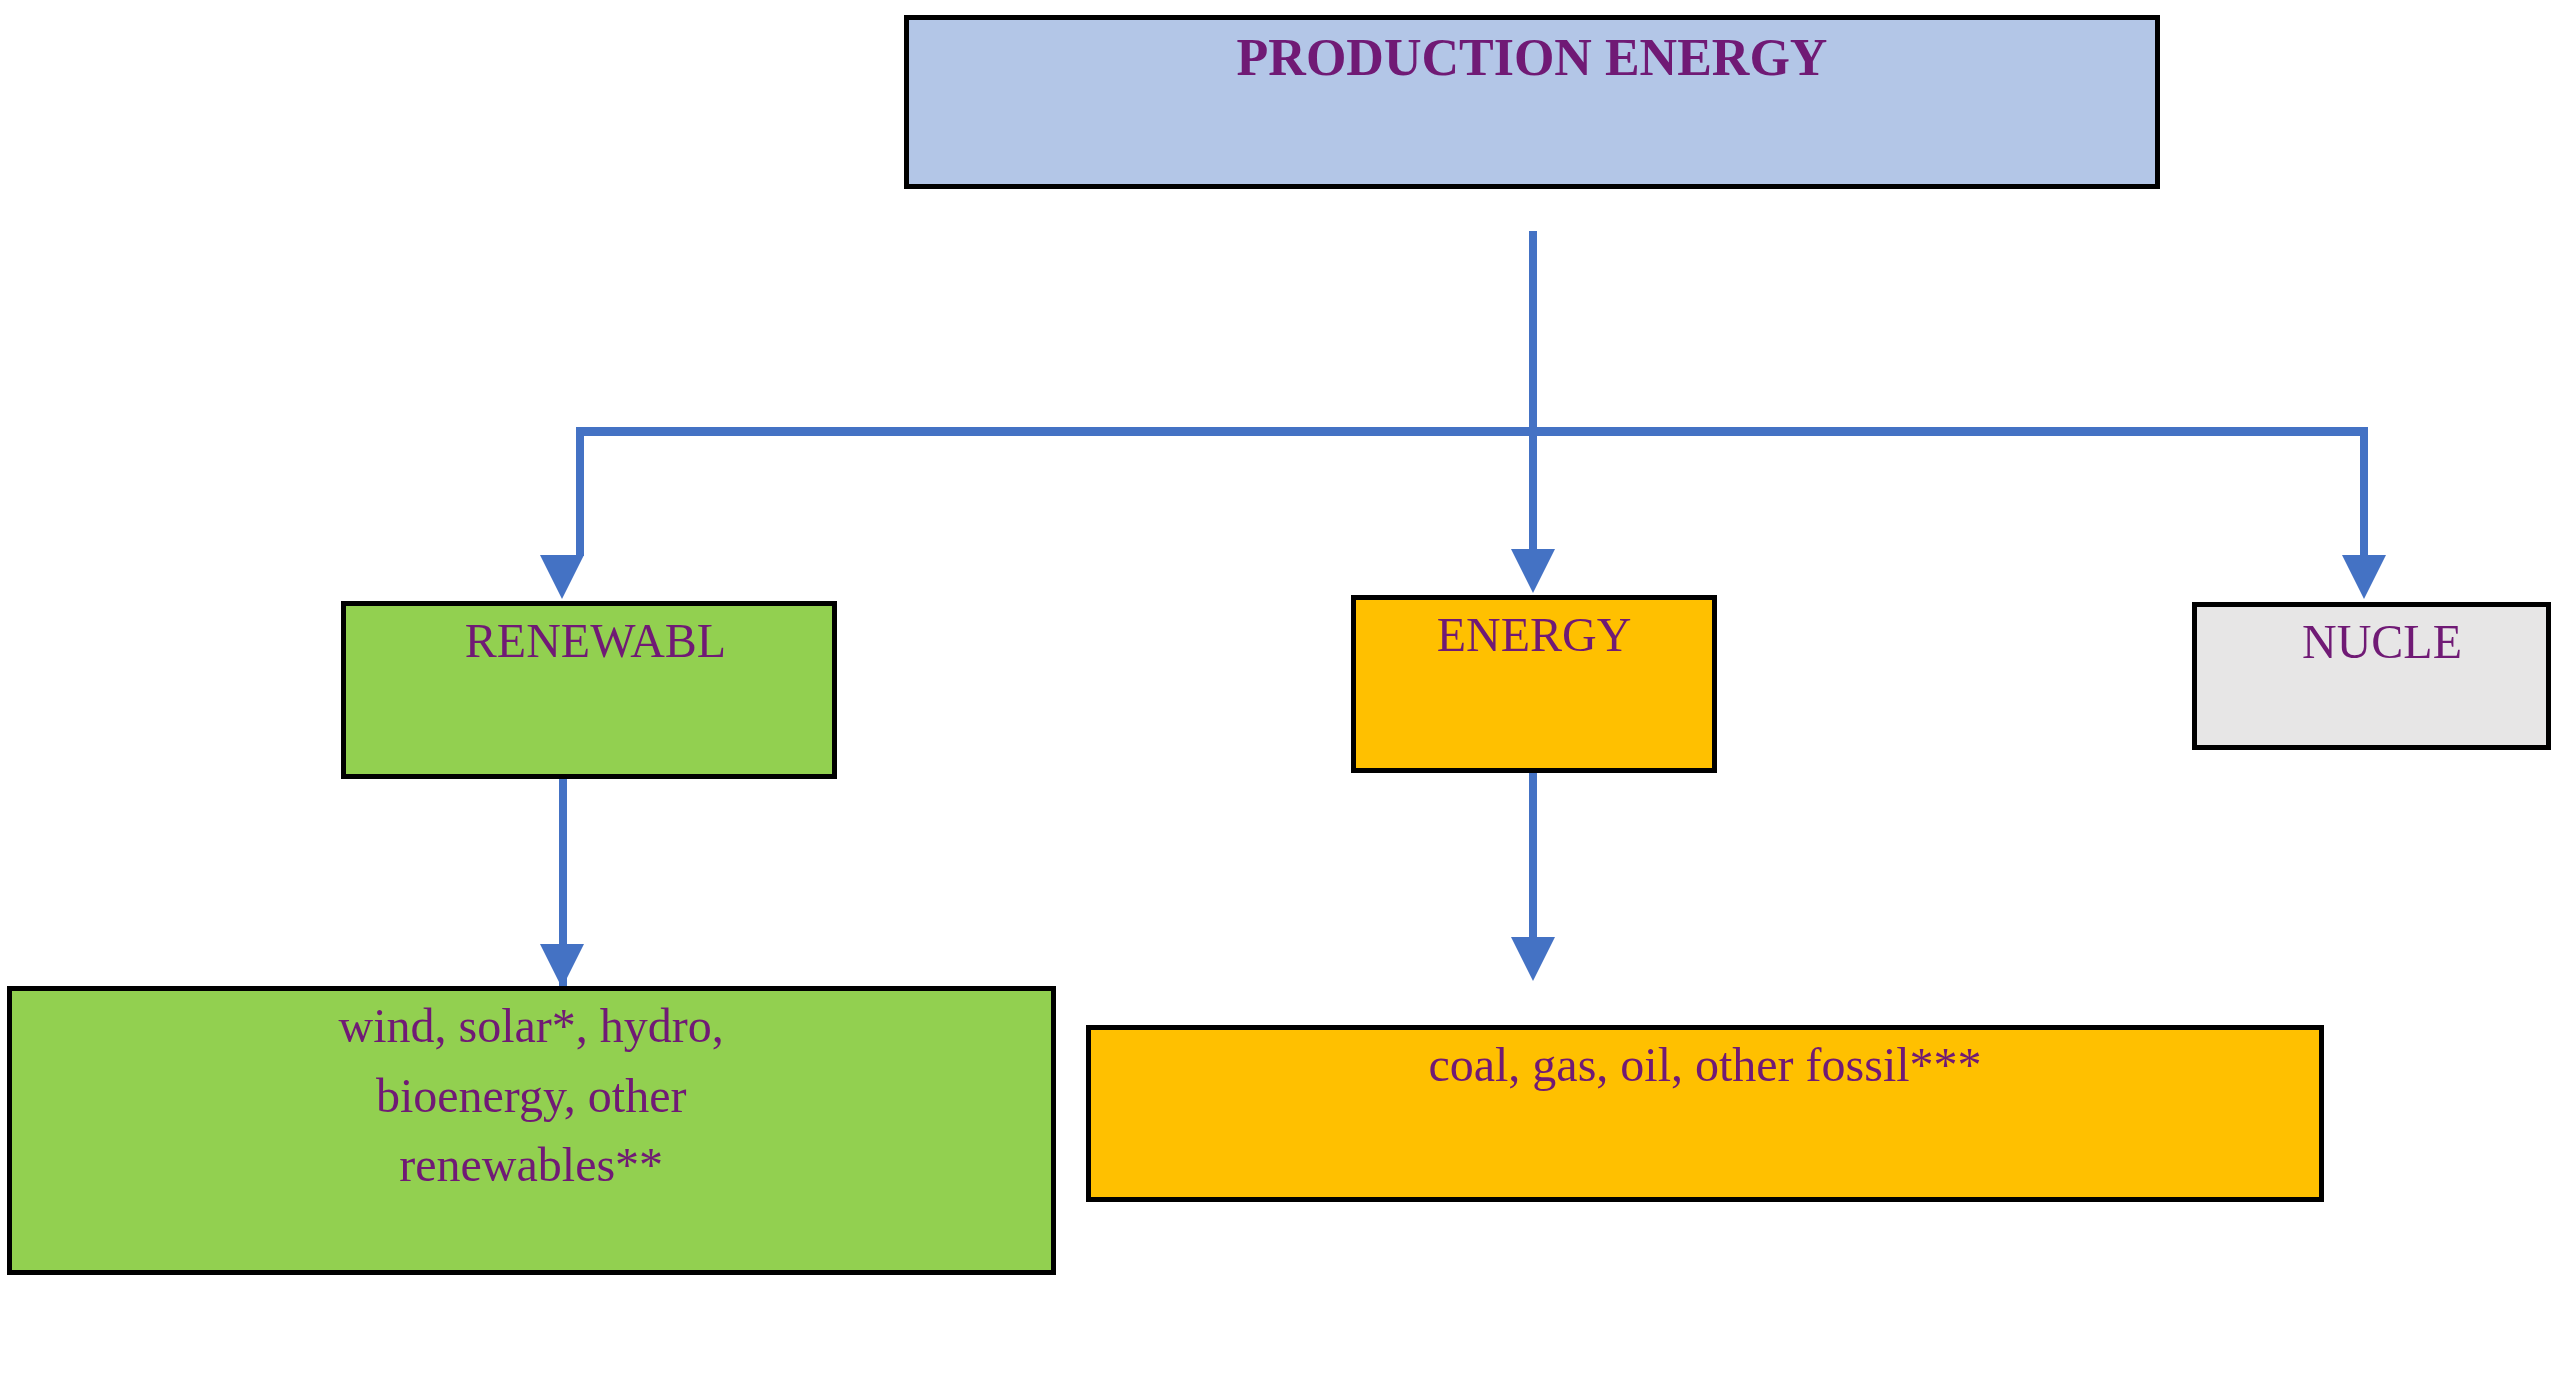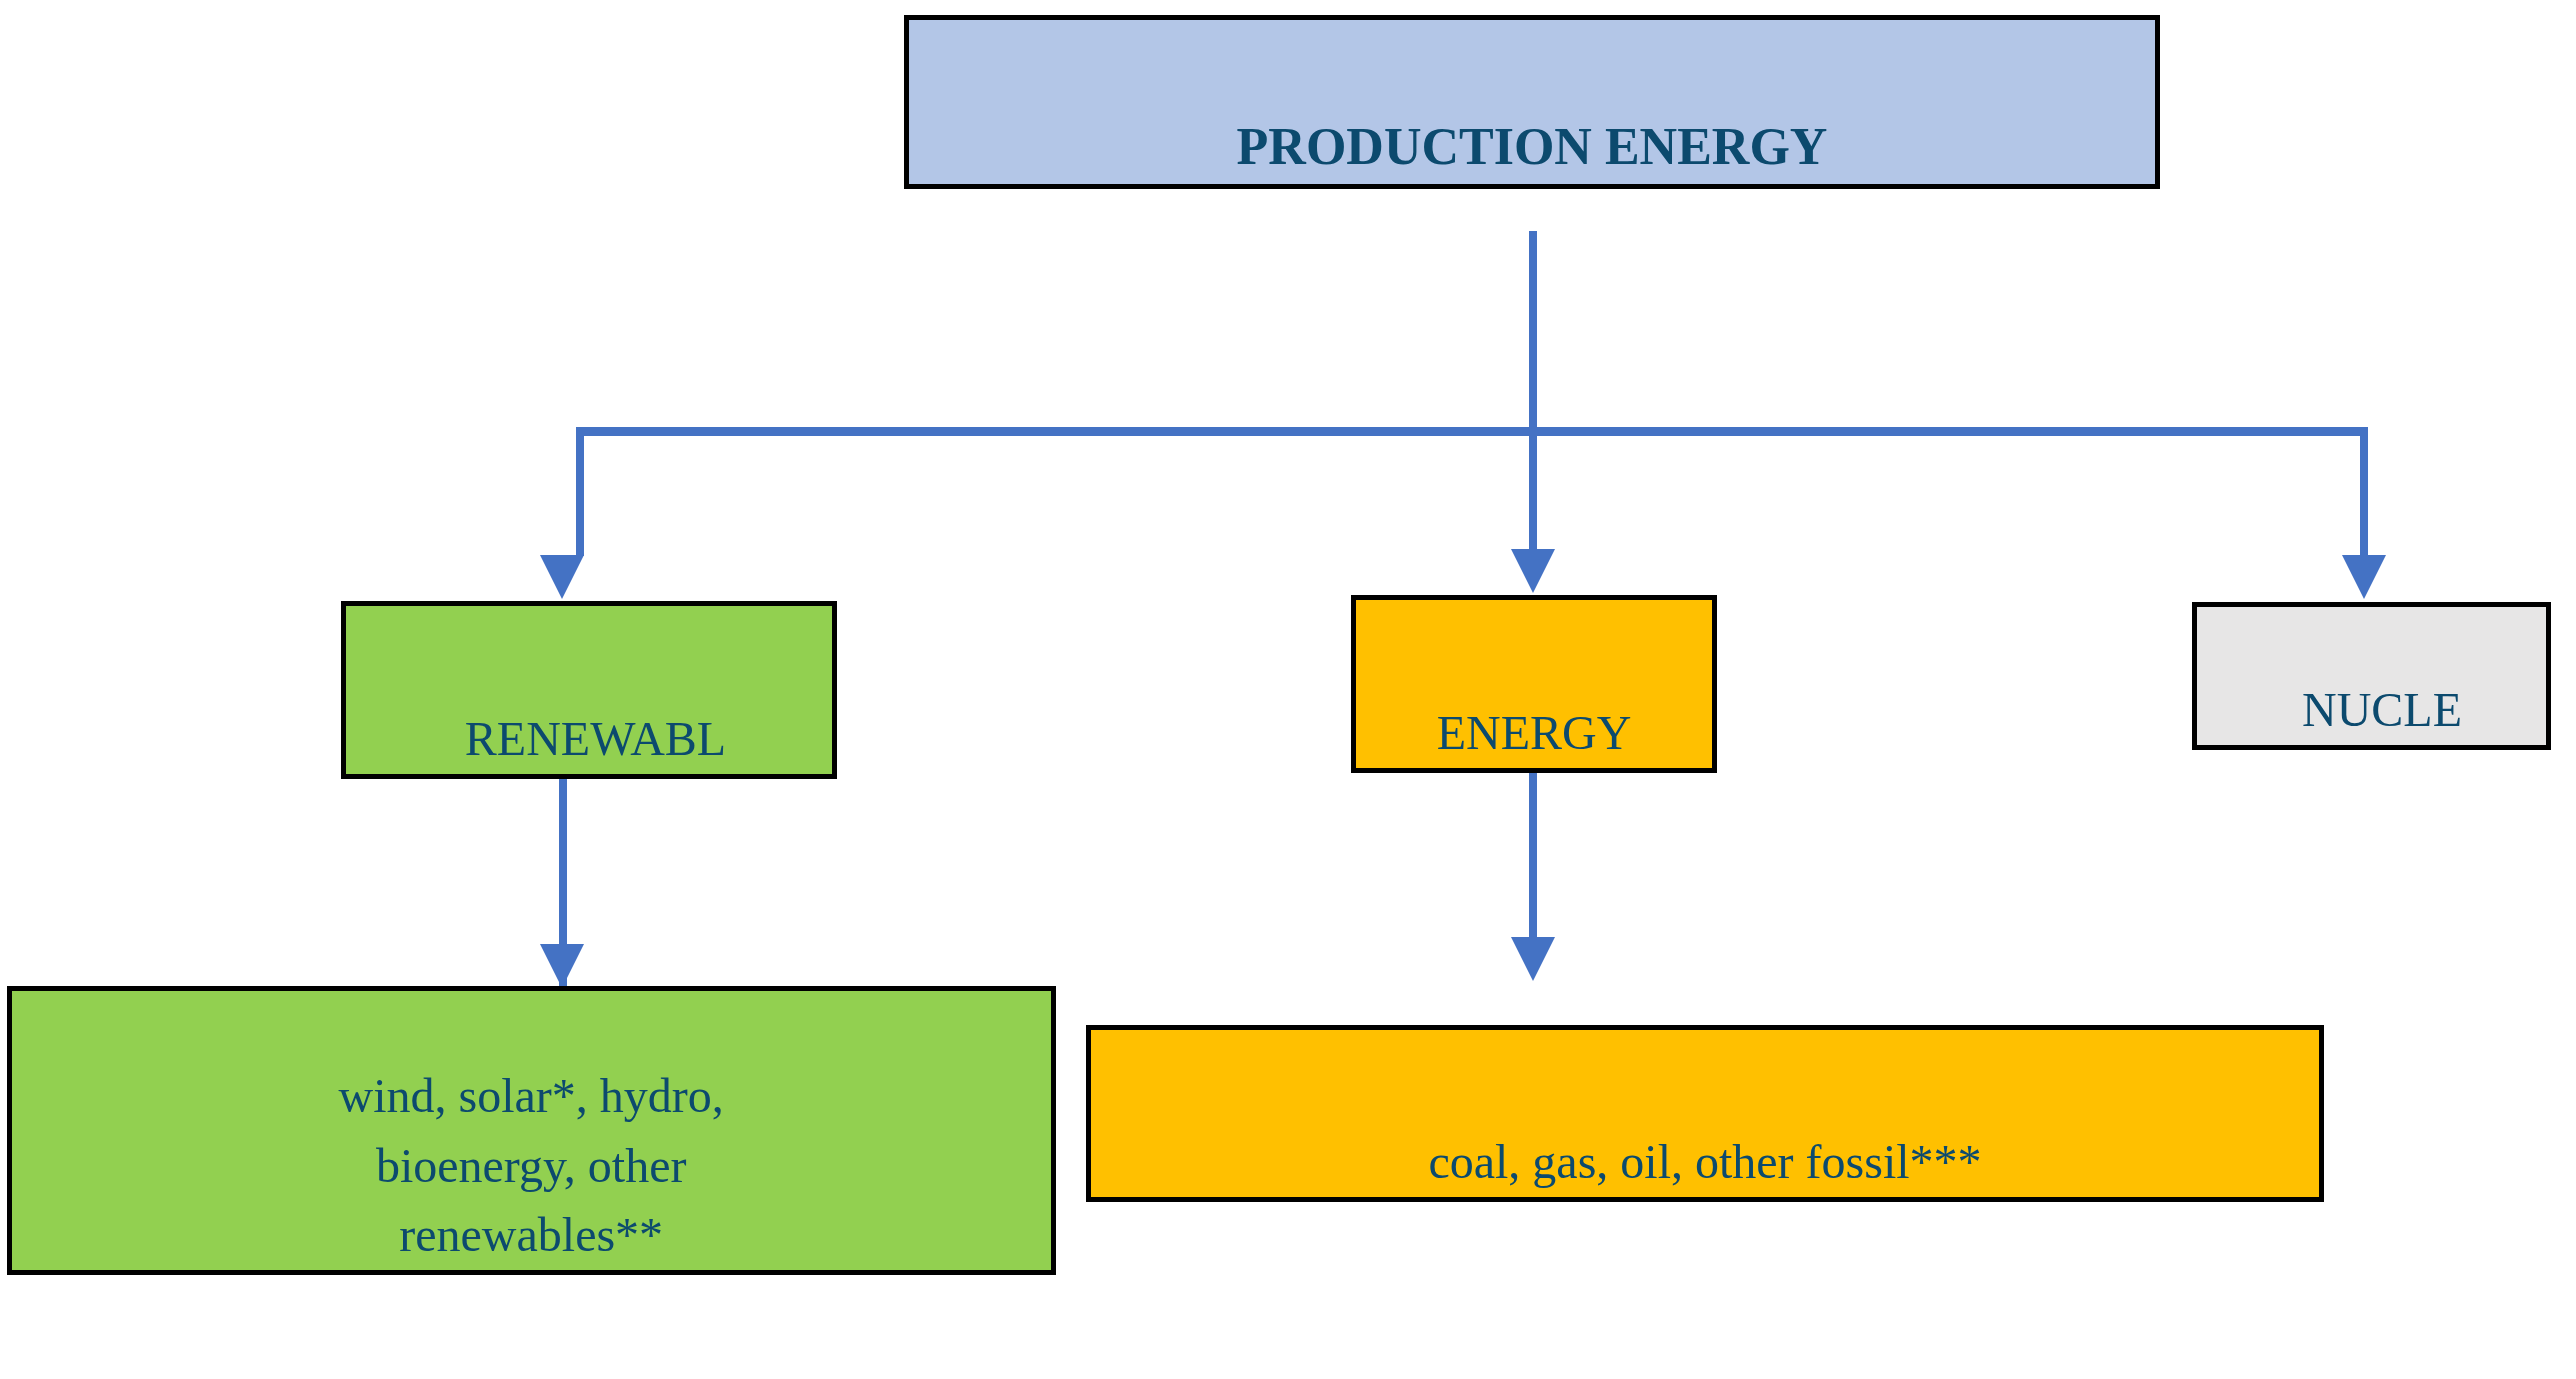--- a/index.html
+++ b/index.html
@@ -13,24 +13,24 @@
     height: 1379px;
     background: #ffffff;
     overflow: hidden;
     font-family: "Liberation Serif", "DejaVu Serif", serif;
   }
   .node {
     position: absolute;
     box-sizing: border-box;
     border: 5.8px solid #000000;
     display: flex;
-    align-items: flex-end;
+    align-items: flex-start;
     justify-content: center;
     text-align: center;
-    color: #0c4a6e;
+    color: #701a75;
     line-height: 1.45;
     z-index: 3;
   }
   .node .label {
     display: block;
     width: 100%;
     padding: 0 8.4px;
   }
 
   

